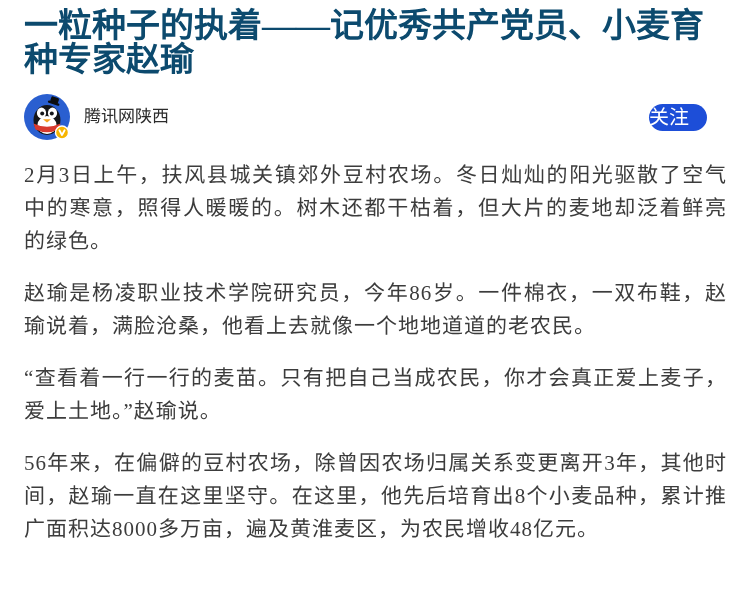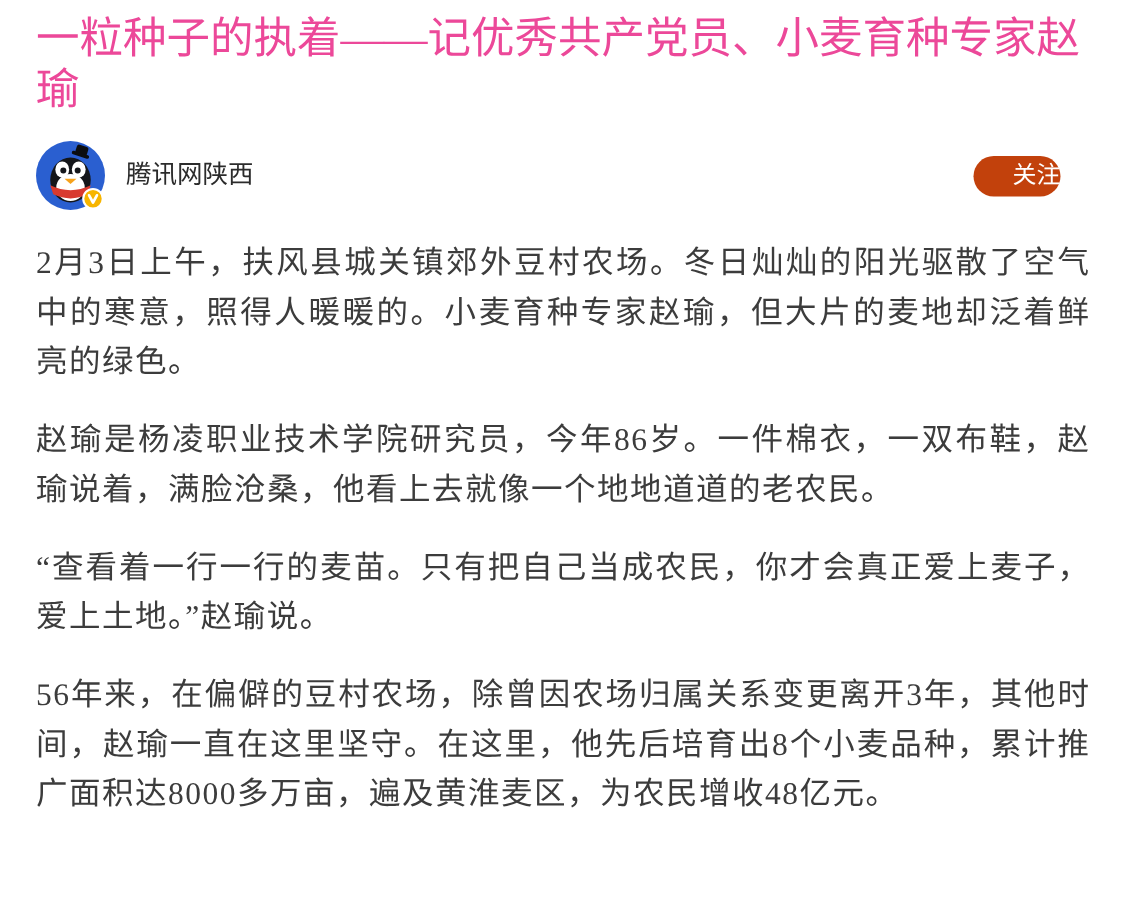--- a/index.html
+++ b/index.html
@@ -15,25 +15,25 @@
     overflow: hidden;
     font-family: "Liberation Sans", sans-serif;
   }
   .content {
     padding: 0 21px 0 24px;
   }
   h1.article-title {
     margin: 0;
     padding-top: 9px;
     font-family: "Liberation Serif", "DejaVu Serif", serif;
-    font-weight: 400;
-    font-size: 29px;
+    font-weight: 700;
+    font-size: 34px;
     line-height: 34px;
     letter-spacing: 0px;
-    color: #ec4899;
+    color: #0c4a6e;
   }
   .author-header {
     margin-top: 17px;
     height: 46px;
     display: flex;
     align-items: center;
   }
   .avatar {
     position: relative;
     width: 46px;
@@ -60,25 +60,25 @@
     line-height: 16px;
     color: #9b9b9b;
   }
   .spacer { flex: 1; }
   .follow-button {
     margin-right: 20px;
     width: 58px;
     height: 27px;
     border: none;
     border-radius: 14px;
-    background: #c2410c;
+    background: #1d4ed8;
     color: #ffffff;
-    font-size: 16px;
+    font-size: 20px;
     line-height: 27px;
-    text-align: right;
+    text-align: left;
     padding: 0;
     cursor: pointer;
     font-family: "Liberation Sans", sans-serif;
   }
   .article-body {
     margin-top: 6px;
   }
   .article-body p {
     margin: 19px 0 0 0;
     font-family: "Liberation Serif", "DejaVu Serif", serif;
@@ -133,20 +133,20 @@
       <div class="author-info">
         <span class="author-name">腾讯网陕西</span>
       </div>
 
       <div class="spacer"></div>
 
       <button class="follow-button">关注</button>
     </div>
 
     <div class="article-body">
-      <p>2月3日上午，扶风县城关镇郊外豆村农场。冬日灿灿的阳光驱散了空气中的寒意，照得人暖暖的。小麦育种专家赵瑜，但大片的麦地却泛着鲜亮的绿色。</p>
+      <p>2月3日上午，扶风县城关镇郊外豆村农场。冬日灿灿的阳光驱散了空气中的寒意，照得人暖暖的。树木还都干枯着，但大片的麦地却泛着鲜亮的绿色。</p>
       <p>赵瑜是杨凌职业技术学院研究员，今年86岁。一件棉衣，一双布鞋，赵瑜说着，满脸沧桑，他看上去就像一个地地道道的老农民。</p>
       <p>“查看着一行一行的麦苗。只有把自己当成农民，你才会真正爱上麦子，爱上土地。”赵瑜说。</p>
       <p>56年来，在偏僻的豆村农场，除曾因农场归属关系变更离开3年，其他时间，赵瑜一直在这里坚守。在这里，他先后培育出8个小麦品种，累计推广面积达8000多万亩，遍及黄淮麦区，为农民增收48亿元。</p>
     </div>
 
   </div>
 </div>
 
 </body></html>

